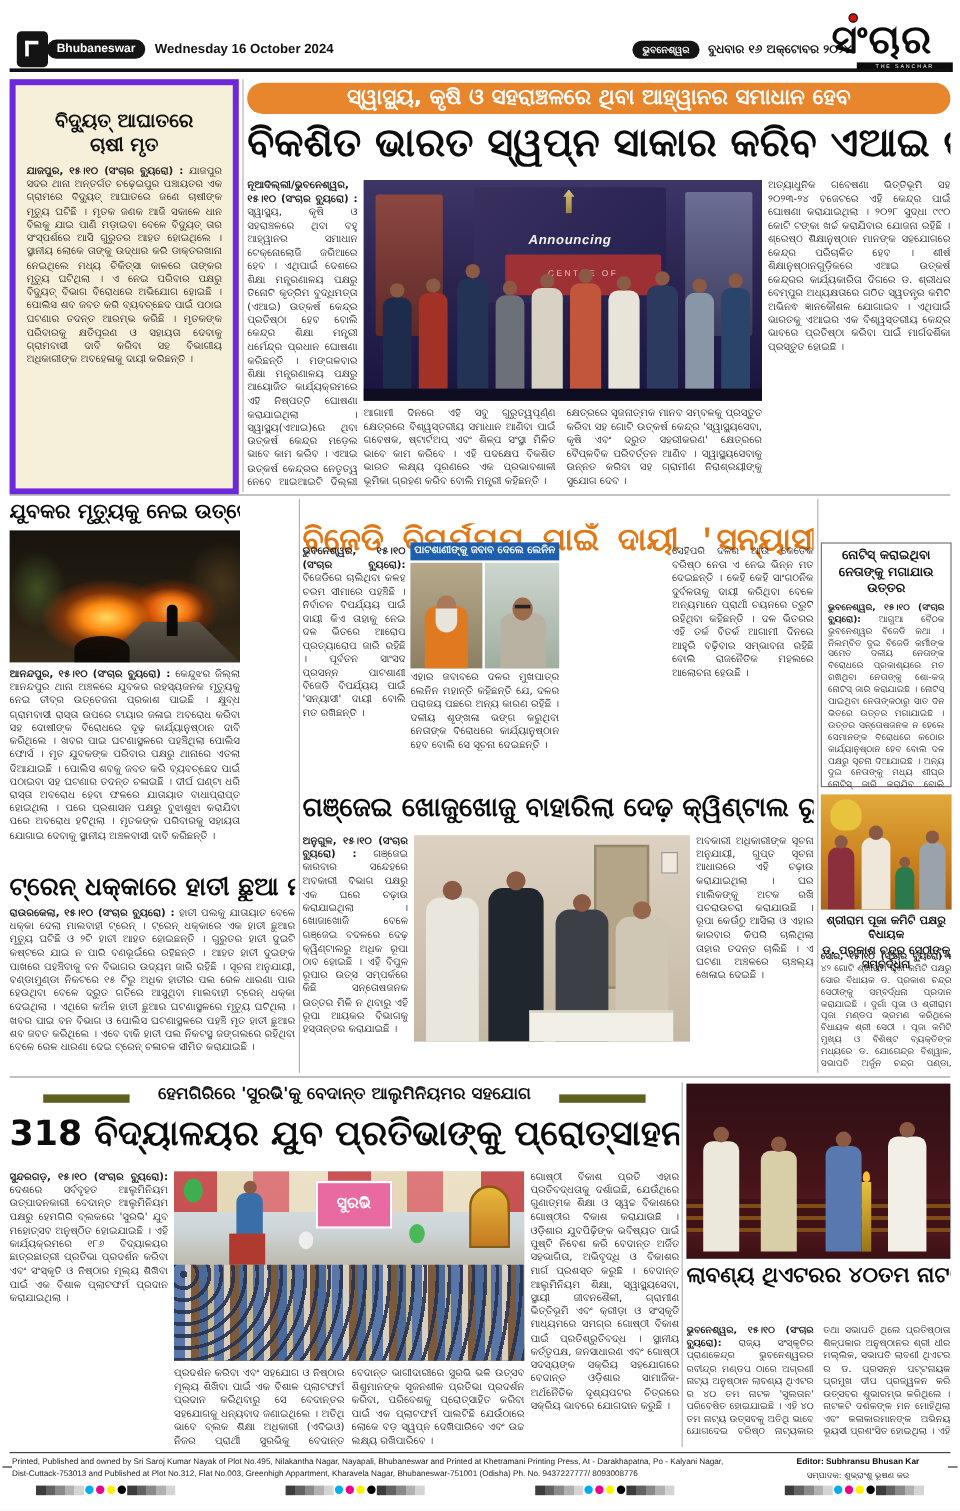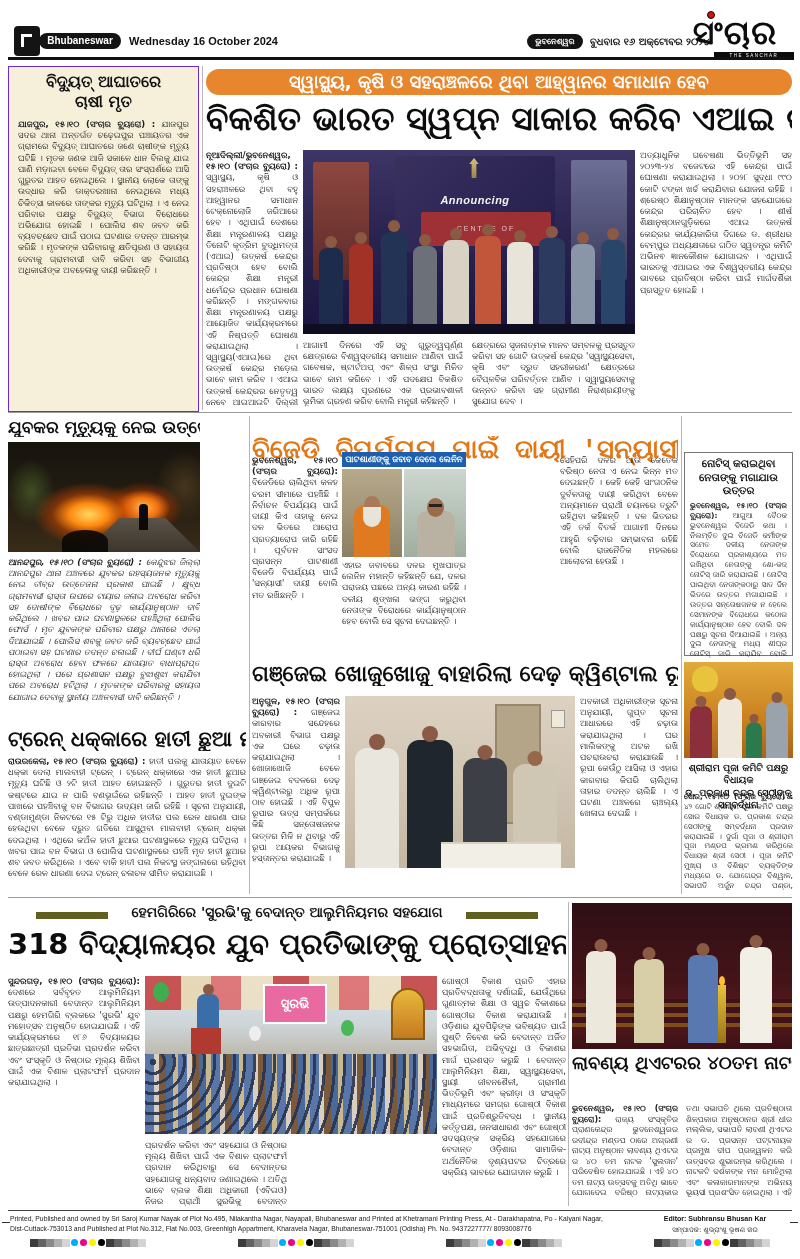--- a/index.html
+++ b/index.html
@@ -47,21 +47,21 @@
       <div class="abs" style="left:31px;top:-3px;width:8px;height:8px;border-radius:50%;background:#d41212;border:1.5px solid #0c0c0c;"></div>
       <div class="abs" style="left:38px;top:38px;width:80px;height:8px;background:#0c0c0c;color:#fff;font-size:4.5px;
                   letter-spacing:1.5px;text-align:center;line-height:8px;">
         <span>THE SANCHAR</span>
       </div>
     </div>
 
     <div class="abs" style="left:8px;top:57px;width:784px;height:3px;background:#111;"></div>
   </div>
 
-  <div class="abs" style="left:8px;top:66px;width:191px;height:346px;background:#f6f0da;border:1px solid #6d28d9;padding:5px 9px;">
+  <div class="abs" style="left:8px;top:66px;width:191px;height:346px;background:#f6f0da;border:5px solid #6d28d9;padding:20px 9px;">
     <div style="font-size:16px;font-weight:800;text-align:center;line-height:1.25;font-family:'DejaVu Sans',sans-serif;">
       <div>ବିଦ୍ୟୁତ୍ ଆଘାତରେ</div>
       <div>ଚାଷୀ ମୃତ</div>
     </div>
     <div class="bodytxt" style="margin-top:7px;height:284px;">
       <span class="byline">ଯାଜପୁର, ୧୫।୧୦ (ସଂଚାର ବ୍ୟୁରୋ) :</span>
       <span>ଯାଜପୁର ସଦର ଥାନା ଅନ୍ତର୍ଗତ ଚଢ଼େଇପୁର ପଞ୍ଚାୟତର ଏକ ଗ୍ରାମରେ ବିଦ୍ୟୁତ୍ ଆଘାତରେ ଜଣେ ଚାଷୀଙ୍କ ମୃତ୍ୟୁ ଘଟିଛି । ମୃତକ ଜଣକ ଆଜି ସକାଳେ ଧାନ ବିଲକୁ ଯାଇ ପାଣି ମଡ଼ାଇବା ବେଳେ ବିଦ୍ୟୁତ୍ ତାର ସଂସ୍ପର୍ଶରେ ଆସି ଗୁରୁତର ଆହତ ହୋଇଥିଲେ । ସ୍ଥାନୀୟ ଲୋକେ ତାଙ୍କୁ ଉଦ୍ଧାର କରି ଡାକ୍ତରଖାନା ନେଇଥିଲେ ମଧ୍ୟ ଚିକିତ୍ସା କାଳରେ ତାଙ୍କର ମୃତ୍ୟୁ ଘଟିଥିଲା । ଏ ନେଇ ପରିବାର ପକ୍ଷରୁ ବିଦ୍ୟୁତ୍ ବିଭାଗ ବିରୋଧରେ ଅଭିଯୋଗ ହୋଇଛି । ପୋଲିସ ଶବ ଜବତ କରି ବ୍ୟବଚ୍ଛେଦ ପାଇଁ ପଠାଇ ଘଟଣାର ତଦନ୍ତ ଆରମ୍ଭ କରିଛି । ମୃତକଙ୍କ ପରିବାରକୁ କ୍ଷତିପୂରଣ ଓ ସହାୟତା ଦେବାକୁ ଗ୍ରାମବାସୀ ଦାବି କରିବା ସହ ବିଭାଗୀୟ ଅଧିକାରୀଙ୍କ ଅବହେଳାକୁ ଦାୟୀ କରିଛନ୍ତି ।</span>
     </div>
   </div>
 
@@ -138,21 +138,21 @@
                 radial-gradient(55px 32px at 42% 66%, #ffd95e 0%, #ff8a12 35%, rgba(200,70,0,.55) 65%, rgba(0,0,0,0) 100%),
                 radial-gradient(40px 26px at 70% 60%, #ffc14d 0%, #f07010 40%, rgba(160,50,0,.5) 70%, rgba(0,0,0,0) 100%),
                 radial-gradient(30px 40px at 12% 45%, rgba(70,90,40,.8), rgba(0,0,0,0) 80%),
                 radial-gradient(36px 44px at 92% 40%, rgba(80,60,30,.8), rgba(0,0,0,0) 80%),
                 linear-gradient(180deg,#17140e 0%,#241d12 55%,#3a2c18 100%);">
     <div class="abs" style="left:40%;bottom:0;width:60%;height:34px;background:linear-gradient(180deg,#5c5347,#3b352c);
                 clip-path:polygon(30% 0,70% 0,100% 100%,0 100%);"></div>
     <div class="abs" style="left:68%;bottom:22px;width:9px;height:26px;background:#0c0a08;border-radius:4px 4px 0 0;"></div>
     <div class="abs" style="left:28%;bottom:0;width:46px;height:22px;background:rgba(10,8,6,.9);border-radius:50% 50% 0 0;"></div>
   </div>
-  <div class="abs bodytxt" style="left:8px;top:557px;width:192px;height:166px;font-style:italic;">
+  <div class="abs bodytxt" style="left:8px;top:557px;width:192px;height:166px;">
     <span class="byline">ଆନନ୍ଦପୁର, ୧୫।୧୦ (ସଂଚାର ବ୍ୟୁରୋ) :</span>
     <span>କେନ୍ଦୁଝର ଜିଲ୍ଲା ଆନନ୍ଦପୁର ଥାନା ଅଞ୍ଚଳରେ ଯୁବକର ରହସ୍ୟଜନକ ମୃତ୍ୟୁକୁ ନେଇ ତୀବ୍ର ଉତ୍ତେଜନା ପ୍ରକାଶ ପାଇଛି । କ୍ଷୁବ୍ଧ ଗ୍ରାମବାସୀ ରାସ୍ତା ଉପରେ ଟାୟାର ଜଳାଇ ଅବରୋଧ କରିବା ସହ ଦୋଷୀଙ୍କ ବିରୋଧରେ ଦୃଢ଼ କାର୍ଯ୍ୟାନୁଷ୍ଠାନ ଦାବି କରିଥିଲେ । ଖବର ପାଇ ଘଟଣାସ୍ଥଳରେ ପହଞ୍ଚିଥିଲା ପୋଲିସ ଫୋର୍ସ । ମୃତ ଯୁବକଙ୍କ ପରିବାର ପକ୍ଷରୁ ଥାନାରେ ଏତଲା ଦିଆଯାଇଛି । ପୋଲିସ ଶବକୁ ଜବତ କରି ବ୍ୟବଚ୍ଛେଦ ପାଇଁ ପଠାଇବା ସହ ଘଟଣାର ତଦନ୍ତ ଚଳାଇଛି । ଦୀର୍ଘ ଘଣ୍ଟା ଧରି ରାସ୍ତା ଅବରୋଧ ହେବା ଫଳରେ ଯାତାୟାତ ବାଧାପ୍ରାପ୍ତ ହୋଇଥିଲା । ପରେ ପ୍ରଶାସନ ପକ୍ଷରୁ ବୁଝାଶୁଝା କରାଯିବା ପରେ ଅବରୋଧ ହଟିଥିଲା । ମୃତକଙ୍କ ପରିବାରକୁ ସହାୟତା ଯୋଗାଇ ଦେବାକୁ ସ୍ଥାନୀୟ ଅଞ୍ଚଳବାସୀ ଦାବି କରିଛନ୍ତି ।</span>
   </div>
 
   <div class="abs hl" style="left:8px;top:727px;width:238px;font-size:21px;">ଟ୍ରେନ୍ ଧକ୍କାରେ ହାତୀ ଛୁଆ ମୃତ</div>
   <div class="abs bodytxt" style="left:8px;top:756px;width:238px;height:136px;">
     <span class="byline">ରାଉରକେଲା, ୧୫।୧୦ (ସଂଚାର ବ୍ୟୁରୋ) :</span>
     <span>ହାତୀ ପଲକୁ ଯାତାୟାତ ବେଳେ ଧକ୍କା ଦେଲା ମାଲବାହୀ ଟ୍ରେନ୍ । ଟ୍ରେନ୍ ଧକ୍କାରେ ଏକ ହାତୀ ଛୁଆର ମୃତ୍ୟୁ ଘଟିଛି ଓ ୨ଟି ହାତୀ ଆହତ ହୋଇଛନ୍ତି । ଗୁରୁତର ହାତୀ ଦୁଇଟି କଷ୍ଟରେ ଯାଇ ନ ପାରି ବଣଭୂଇଁରେ ରହିଛନ୍ତି । ଆହତ ହାତୀ ଦୁଇଙ୍କ ପାଖରେ ପହଞ୍ଚିବାକୁ ବନ ବିଭାଗର ଉଦ୍ୟମ ଜାରି ରହିଛି । ସୂଚନା ଅନୁଯାୟୀ, ବଣ୍ଡାମୁଣ୍ଡା ନିକଟରେ ୧୫ ଟିରୁ ଅଧିକ ହାତୀର ପଲ ରେଳ ଧାରଣା ପାର ହେଉଥିବା ବେଳେ ଦ୍ରୁତ ଗତିରେ ଆସୁଥିବା ମାଲବାହୀ ଟ୍ରେନ୍ ଧକ୍କା ଦେଇଥିଲା । ଏଥିରେ କଅଁଳ ହାତୀ ଛୁଆର ଘଟଣାସ୍ଥଳରେ ମୃତ୍ୟୁ ଘଟିଥିଲା । ଖବର ପାଇ ବନ ବିଭାଗ ଓ ପୋଲିସ ଘଟଣାସ୍ଥଳରେ ପହଞ୍ଚି ମୃତ ହାତୀ ଛୁଆର ଶବ ଜବତ କରିଥିଲେ । ଏବେ ବାକି ହାତୀ ପଲ ନିକଟସ୍ଥ ଜଙ୍ଗଲରେ ରହିଥିବା ବେଳେ ରେଳ ଧାରଣା ଦେଇ ଟ୍ରେନ୍ ଚଳାଚଳ ସୀମିତ କରାଯାଇଛି ।</span>
   </div>
 
@@ -273,20 +273,21 @@
     <div class="abs" style="left:0;top:78px;width:100%;height:80px;
                 background:
                   repeating-radial-gradient(circle at 8px 8px, rgba(40,50,80,.9) 0 3px, rgba(0,0,0,0) 3px 10px),
                   repeating-linear-gradient(90deg,#5877a8 0 9px,#d8cfc0 9px 14px,#7a5a3a 14px 21px,#4a6a9a 21px 28px,#c8b890 28px 33px);"></div>
     <div class="abs" style="left:246px;top:12px;width:34px;height:52px;background:linear-gradient(180deg,#e8b83c,#c47a20);border-radius:17px 17px 0 0;border:2px solid #8a5a10;"></div>
   </div>
 
   <div class="abs bodytxt" style="left:442px;top:976px;width:124px;height:230px;">ଗୋଷ୍ଠୀ ବିକାଶ ପ୍ରତି ଏହାର ପ୍ରତିବଦ୍ଧତାକୁ ଦର୍ଶାଇଛି, ଯେଉଁଥିରେ ଗୁଣାତ୍ମକ ଶିକ୍ଷା ଓ ସ୍ୱଚ୍ଚ ବିକାଶରେ ଗୋଷ୍ଠୀର ବିକାଶ କରାଯାଉଛି । ଓଡ଼ିଶାର ଯୁବପିଢ଼ିଙ୍କ ଭବିଷ୍ୟତ ପାଇଁ ପୁଷ୍ଟି ନିବେଶ କରି ବେଦାନ୍ତ ଅର୍ଜିତ ସହଭାଗିତା, ଅଭିବୃଦ୍ଧି ଓ ବିକାଶର ମାର୍ଗ ପ୍ରଶସ୍ତ କରୁଛି । ବେଦାନ୍ତ ଆଲୁମିନିୟମ ଶିକ୍ଷା, ସ୍ୱାସ୍ଥ୍ୟସେବା, ସ୍ଥାୟୀ ଜୀବନଶୈଳୀ, ଗ୍ରାମୀଣ ଭିତ୍ତିଭୂମି ଏବଂ କ୍ରୀଡ଼ା ଓ ସଂସ୍କୃତି ମାଧ୍ୟମରେ ସମଗ୍ର ଗୋଷ୍ଠୀ ବିକାଶ ପାଇଁ ପ୍ରତିଶ୍ରୁତିବଦ୍ଧ । ସ୍ଥାନୀୟ କର୍ତ୍ତୃପକ୍ଷ, ଜନସାଧାରଣ ଏବଂ ଗୋଷ୍ଠୀ ସଦସ୍ୟଙ୍କ ସକ୍ରିୟ ସହଯୋଗରେ ବେଦାନ୍ତ ଓଡ଼ିଶାର ସାମାଜିକ-ଅର୍ଥନୈତିକ ଦୃଶ୍ୟପଟର ଚିତ୍ରରେ ସକ୍ରିୟ ଭାବରେ ଯୋଗଦାନ କରୁଛି ।</div>
 
   <div class="abs bodytxt" style="left:145px;top:1140px;width:142px;height:66px;">ପ୍ରଦର୍ଶନ କରିବା ଏବଂ ସହଯୋଗ ଓ ନିଷ୍ଠାର ମୂଲ୍ୟ ଶିଖିବା ପାଇଁ ଏକ ବିଶାଳ ପ୍ଲାଟଫର୍ମ ପ୍ରଦାନ କରିଥିବାରୁ ସେ ବେଦାନ୍ତର ସହଯୋଗକୁ ଧନ୍ୟବାଦ ଜଣାଇଥିଲେ । ଅତିଥି ଭାବେ ବ୍ଲକ ଶିକ୍ଷା ଅଧିକାରୀ (ଏବିଇଓ) ନିଜର ପ୍ରାର୍ଥୀ ସୁରଭିକୁ ବେଦାନ୍ତ କର୍ତ୍ତୃପକ୍ଷଙ୍କ ପ୍ରଶଂସା କରି କହିଛନ୍ତି,</div>
+  <div class="abs bodytxt" style="left:293px;top:1140px;width:144px;height:66px;">ବେଦାନ୍ତ ଭାଗୀଦାରୀରେ ସୁରଭି ଭଳି ଉତ୍ସବ ଶିଶୁମାନଙ୍କ ସୃଜନଶୀଳ ପ୍ରତିଭା ପ୍ରଦର୍ଶନ କରିବା, ପରିବେଶକୁ ପ୍ରୋତ୍ସାହିତ କରିବା ପାଇଁ ଏକ ପ୍ଲାଟଫର୍ମ ପାଲଟିଛି ଯେଉଁଠାରେ ଲୋକେ ବଡ଼ ସ୍ୱପ୍ନ ଦେଖିପାରିବେ ଏବଂ ଉଚ୍ଚ ଲକ୍ଷ୍ୟ ରଖିପାରିବେ ।</div>
 
   <div class="vsep" style="left:568px;top:902px;height:304px;"></div>
 
   <div class="photo" style="left:572px;top:903px;width:220px;height:146px;
               background:linear-gradient(180deg,#2e0f14 0%,#451419 55%,#571a20 78%,#3a1014 100%);">
     <div class="abs" style="left:0;top:96px;width:100%;height:28px;
                 background:repeating-linear-gradient(0deg,#8a5a18 0 4px,#3a1014 4px 10px);opacity:.8;"></div>
     <div class="person" style="left:14px;bottom:6px;width:30px;height:92px;background:#ece8dc;">
         <div class="head" style="width:13px;height:13px;top:-12px;"></div>
       </div>

